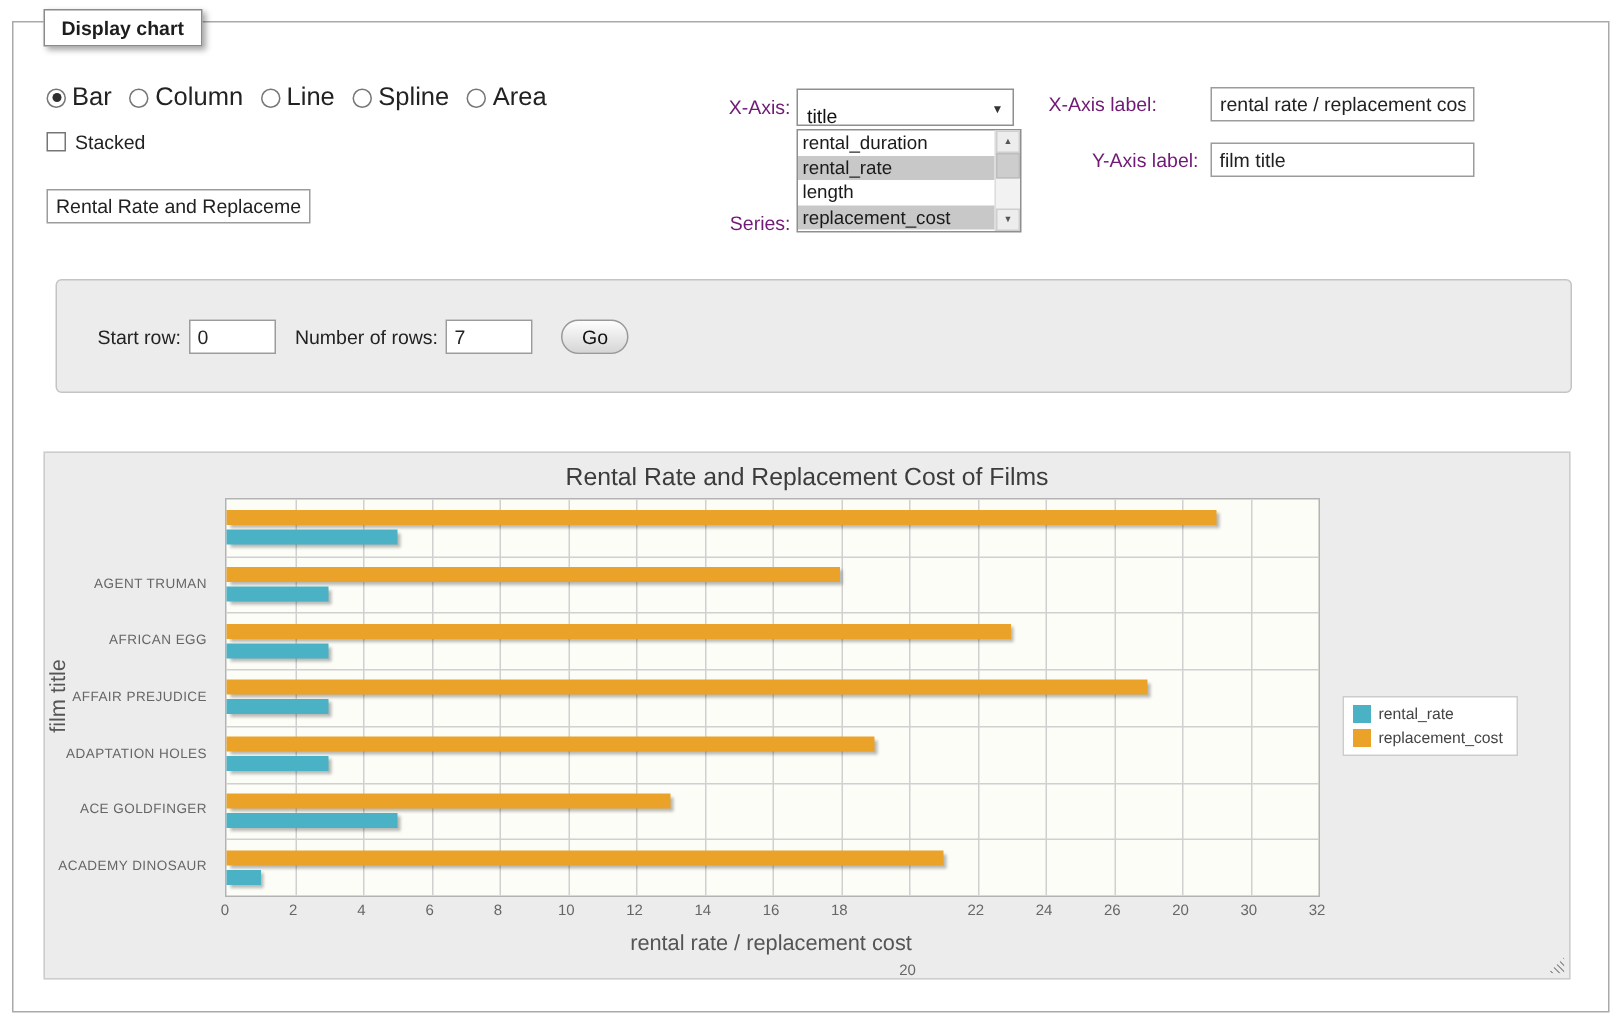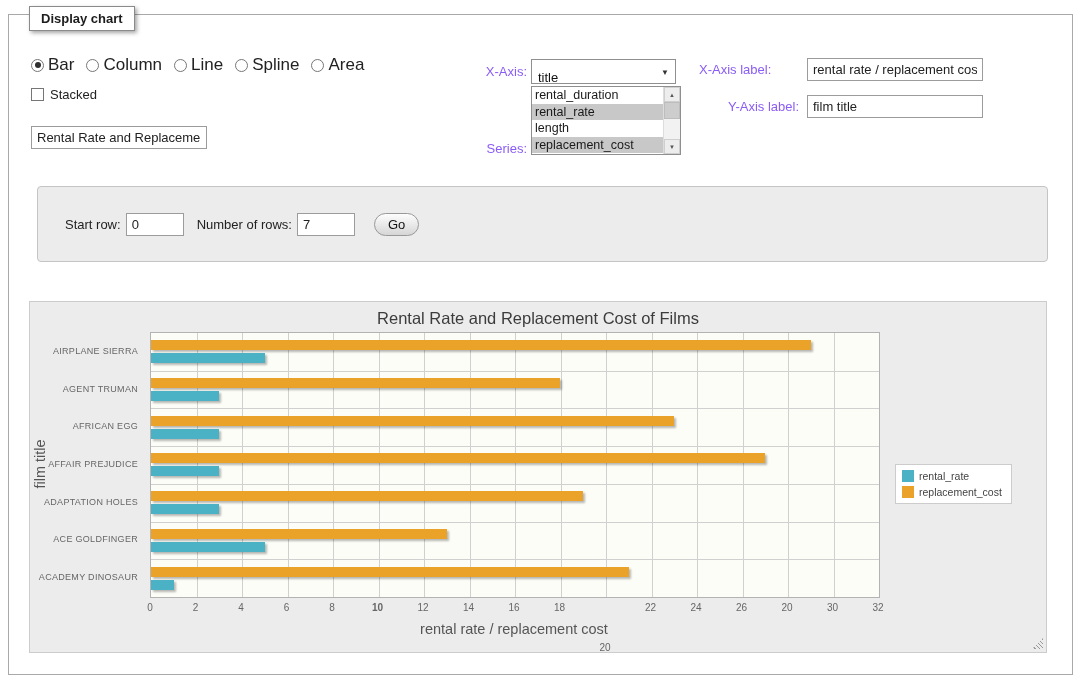--- a/index.html
+++ b/index.html
@@ -18,21 +18,21 @@
          display:inline-block;position:relative;box-sizing:border-box}
   .radio.checked::after{content:"";position:absolute;left:2.5px;top:2.5px;width:6px;height:6px;
          border-radius:50%;background:#2e2e2e}
   .stacked-row{position:absolute;left:22px;top:72px;display:flex;align-items:center;gap:6px;font-size:13px;color:#222}
   .checkbox{width:13px;height:13px;border:1px solid #767676;background:#fff;display:inline-block;box-sizing:border-box}
 
   .text-input{border:1px solid #9c9c9c;background:#fff;height:23px;padding:2px 5px;font-size:13px;
               color:#222;font-family:inherit;box-sizing:border-box}
   .title-input{position:absolute;left:22px;top:111px;width:176px}
 
-  .field-label{position:absolute;font-size:13px;color:#8b5cf6}
+  .field-label{position:absolute;font-size:13px;color:#701a75}
   .xaxis-label{left:387px;top:49px;width:131px;text-align:right}
   .series-label{left:387px;top:126px;width:131px;text-align:right}
   .xlab-label{left:690px;top:47px;width:100px;text-align:left}
   .ylab-label{left:690px;top:84px;width:100px;text-align:right}
 
   .select{position:absolute;left:522px;top:44px;width:145px;height:25px;border:1px solid #8f8f8f;
           background:#fff;display:flex;align-items:center;padding:12px 20px 0 6px;box-sizing:border-box;
           font-size:13px;color:#111;cursor:default}
   .select .arrow{position:absolute;right:6px;top:8px;font-size:8px;color:#333}
 
@@ -158,21 +158,20 @@
     <input class="text-input small" value="7" style="">
     <button class="go-btn">Go</button>
   </div>
 
   <div class="chart-box">
     <div class="chart-title">Rental Rate and Replacement Cost of Films</div>
     <div class="y-title">
       <span>film title</span>
     </div>
     <div class="cat-labels" id="catLabels">
-        <div class="cat-label" style="top: 0%; height: 14.2857%;">AIRPLANE SIERRA</div>
         <div class="cat-label" style="top: 28.5714%; height: 14.2857%;">AFRICAN EGG</div>
         <div class="cat-label" style="top: 14.2857%; height: 14.2857%;">AGENT TRUMAN</div>
         <div class="cat-label" style="top: 42.8571%; height: 14.2857%;">AFFAIR PREJUDICE</div>
         <div class="cat-label" style="top: 57.1429%; height: 14.2857%; text-align: center;">ADAPTATION HOLES</div>
         <div class="cat-label" style="top: 71.4286%; height: 14.2857%;">ACE GOLDFINGER</div>
         <div class="cat-label" style="top: 85.7143%; height: 14.2857%;">ACADEMY DINOSAUR</div>
       </div>
     <div class="plot" id="plot">
         <div class="vgrid" style="left: 6.25%;"></div>
         <div class="vgrid" style="left: 12.5%;"></div>
@@ -223,21 +222,21 @@
           <div class="bar" style="width: 65.5938%; background: rgb(234, 162, 40);"></div>
           <div class="bar" style="width: 3.09375%; background: rgb(75, 178, 197);"></div>
         </div>
       </div>
     <div class="xticks" id="xticks">
         <span class="x-tick" style="left: 0%;">0</span>
         <span class="x-tick" style="left: 6.25%;">2</span>
         <span class="x-tick" style="left: 12.5%;">4</span>
         <span class="x-tick" style="left: 18.75%;">6</span>
         <span class="x-tick" style="left: 25%;">8</span>
-        <span class="x-tick" style="left: 31.25%; font-weight: bold;">10</span>
+        <span class="x-tick" style="left: 31.25%;">10</span>
         <span class="x-tick" style="left: 37.5%;">12</span>
         <span class="x-tick" style="left: 43.75%;">14</span>
         <span class="x-tick" style="left: 50%;">16</span>
         <span class="x-tick" style="left: 56.25%;">18</span>
         <span class="x-tick" style="left: 62.5%; margin-top: 40px;">20</span>
         <span class="x-tick" style="left: 68.75%;">22</span>
         <span class="x-tick" style="left: 75%;">24</span>
         <span class="x-tick" style="left: 81.25%;">26</span>
         <span class="x-tick" style="left: 87.5%;">20</span>
         <span class="x-tick" style="left: 93.75%;">30</span>

